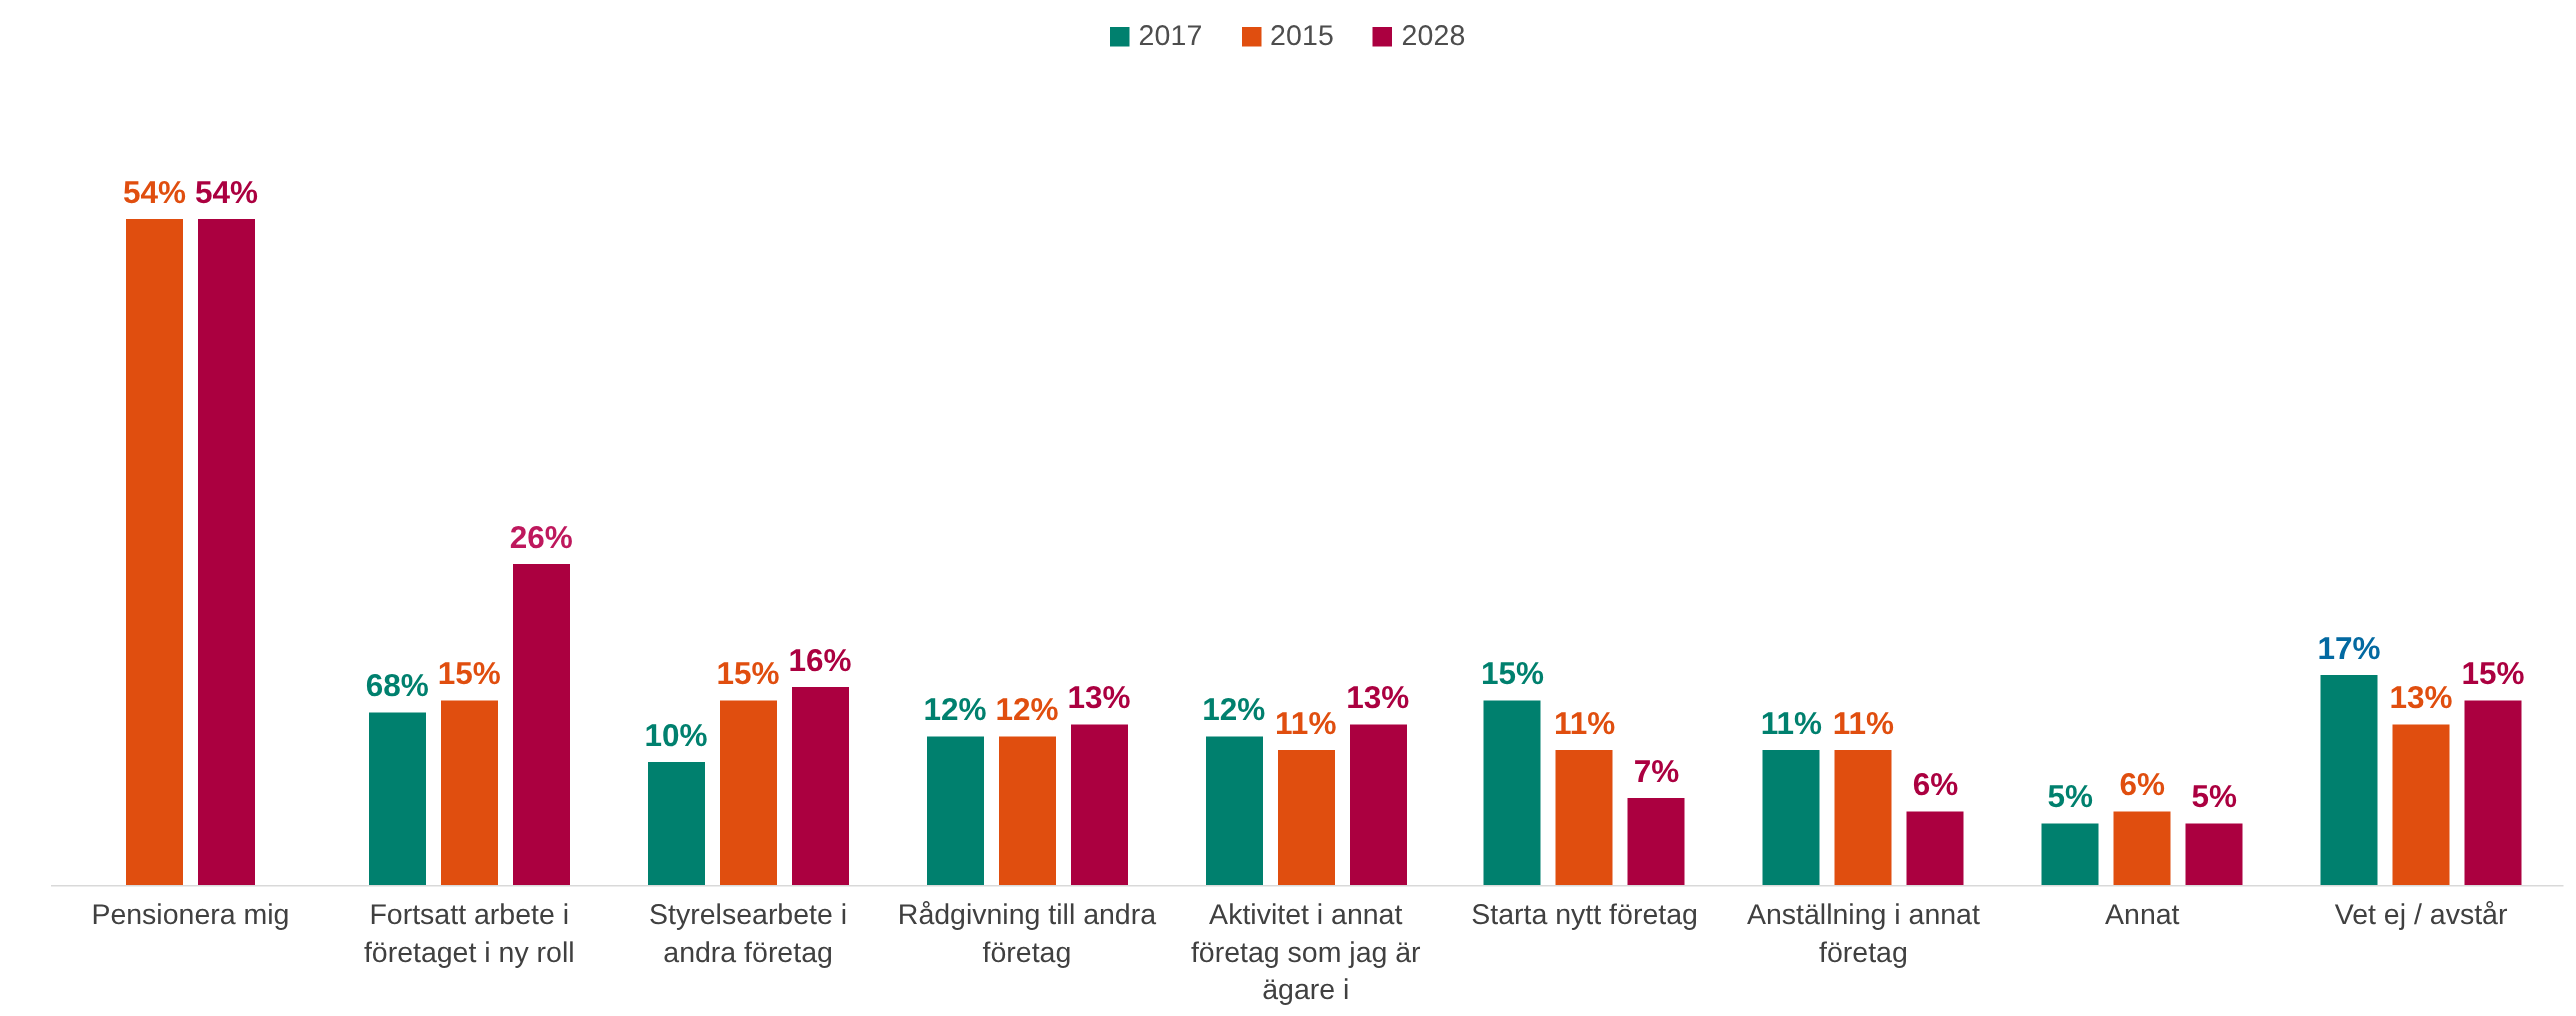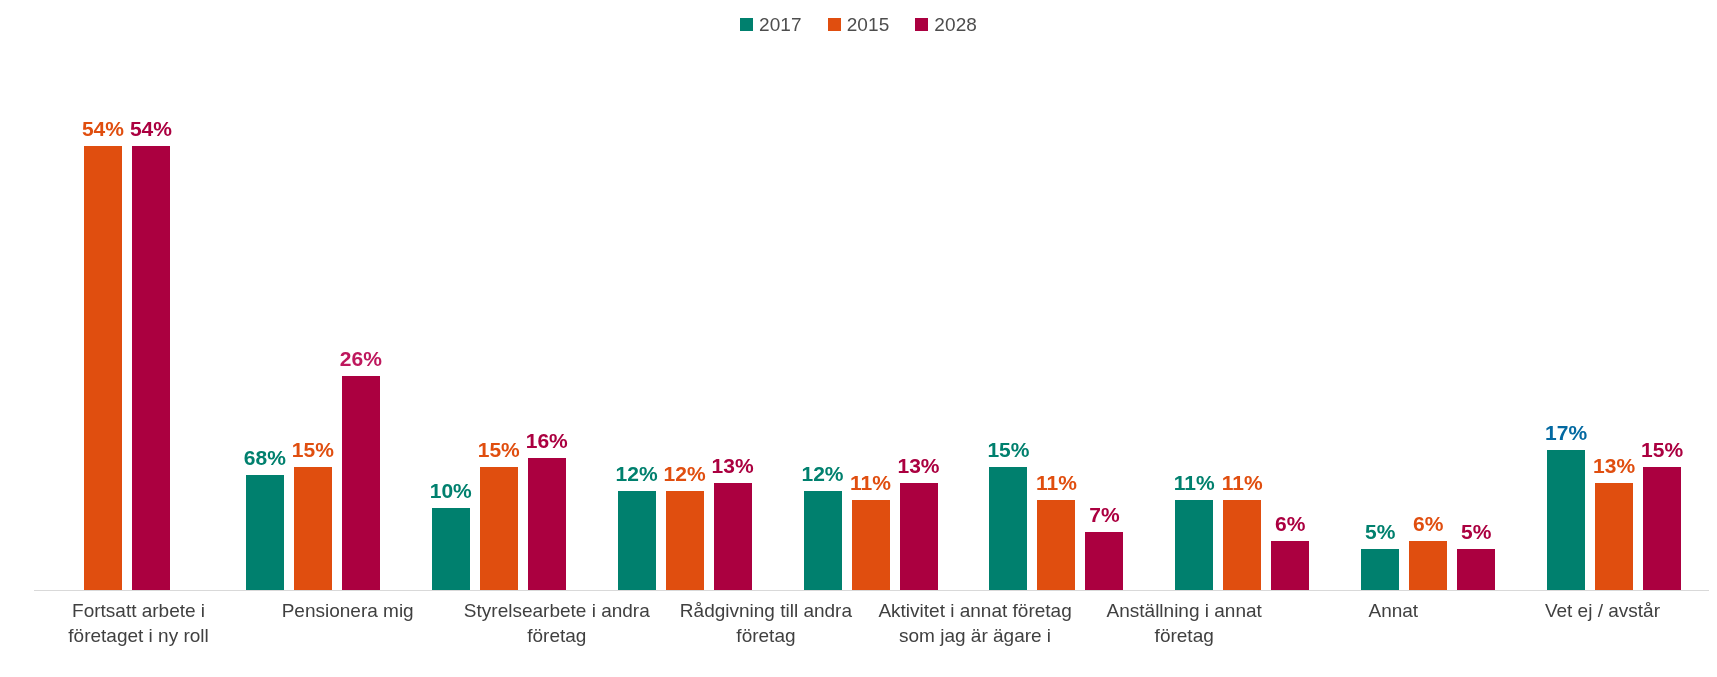--- a/index.html
+++ b/index.html
@@ -266,23 +266,24 @@
         <div class="bar-wrap">
           <div class="bar-value" style="color: rgb(171, 0, 64);">15%</div>
           <div class="bar" style="background: rgb(171, 0, 64); height: 123px;"></div>
         </div>
       </div>
     </div>
 
   <div class="axis-line"></div>
 
   <div class="x-labels" id="x-labels">
+      <div class="x-label">Pensionera mig</div>
       <div class="x-label">Fortsatt arbete i företaget i ny roll</div>
-      <div class="x-label">Pensionera mig</div>
       <div class="x-label">Styrelsearbete i andra företag</div>
       <div class="x-label">Rådgivning till andra företag</div>
       <div class="x-label">Aktivitet i annat företag som jag är ägare i</div>
+      <div class="x-label">Starta nytt företag</div>
       <div class="x-label">Anställning i annat företag</div>
       <div class="x-label">Annat</div>
       <div class="x-label">Vet ej / avstår</div>
     </div>
 
 </div>
 
 </body></html>

